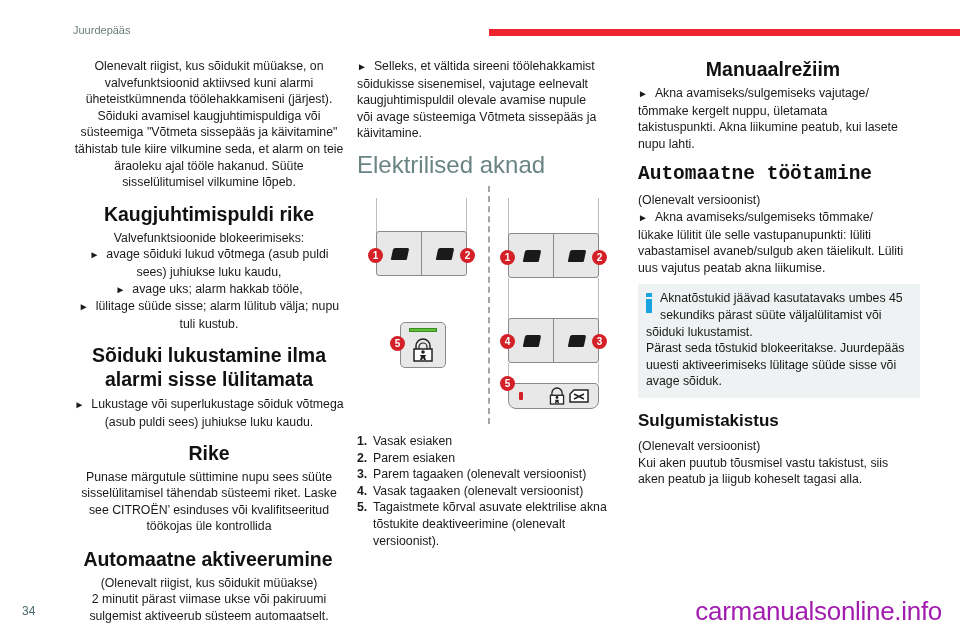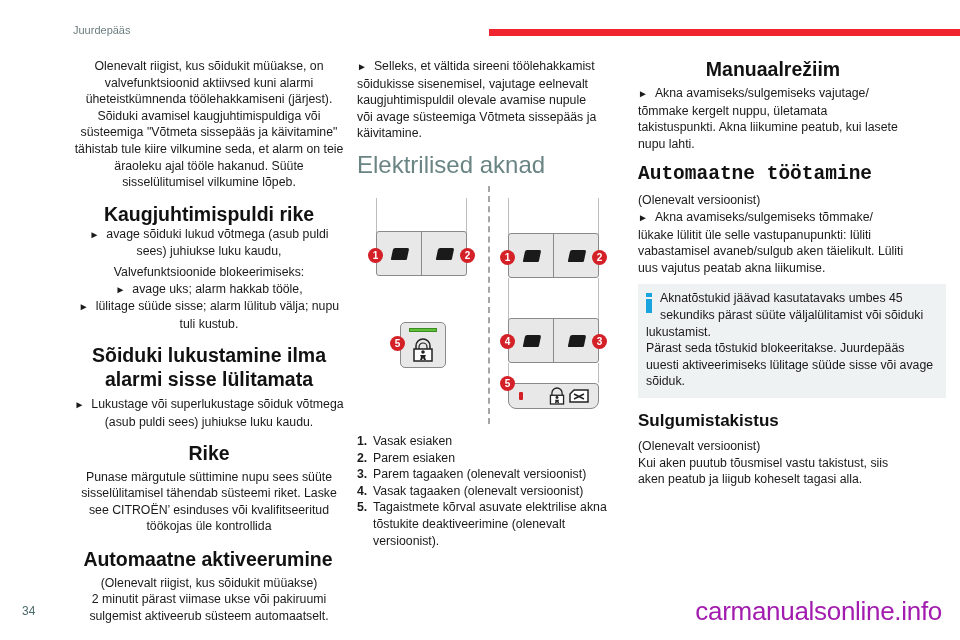--- a/index.html
+++ b/index.html
@@ -14,21 +14,21 @@
   .col-mid { left: 357px; width: 248px; }
   .col-right { left: 638px; width: 270px; }
 
   .p { margin: 0; }
   .h2 { font-size: 19.5px; font-weight: bold; line-height: 23px; color: #111; }
   .h3 { font-size: 17px; font-weight: bold; line-height: 17px; color: #111; }
   .h-light { font-size: 24px; font-weight: normal; color: #6a8484; line-height: 28px; }
 
   .arrow { font-size: 10px; margin-right: 7px; display: inline-block; }
 
-  .info-box { background: #eef2f2; padding: 6px 8px 8px 8px; width: 308px; margin-left: 0; }
+  .info-box { background: #eef2f2; padding: 6px 8px 8px 8px; width: 282px; margin-left: 0; }
   .info-icon { display: inline-block; width: 6px; height: 22px; position: relative; float: left; margin: 3px 8px 0 0; }
   .info-icon .dot { position: absolute; left: 0; top: 0; width: 6px; height: 4px; background: #19a4e0; }
   .info-icon .stem { position: absolute; left: 0; top: 6px; width: 6px; height: 14px; background: #19a4e0; }
 
   .list { list-style: none; }
   .list li { display: flex; }
   .list .num { font-weight: bold; width: 16px; flex: none; }
 
   .page-num { position: absolute; left: 22px; top: 604px; font-size: 12px; color: #4a6a6a; }
   .watermark { position: absolute; right: 18px; top: 596px; font-size: 26px; color: #a21caf; letter-spacing: -0.3px; }
@@ -45,22 +45,22 @@
 </head>
 <body>
 
 <div class="header-label">Juurdepääs</div>
 <div class="header-bar"></div>
 
 <div class="col col-left">
   <p class="p">Olenevalt riigist, kus sõidukit müüakse, on valvefunktsioonid aktiivsed kuni alarmi üheteistkümnenda töölehakkamiseni (järjest). Sõiduki avamisel kaugjuhtimispuldiga või süsteemiga "Võtmeta sissepääs ja käivitamine" tähistab tule kiire vilkumine seda, et alarm on teie äraoleku ajal tööle hakanud. Süüte sisselülitumisel vilkumine lõpeb.</p>
 
   <div class="h2" style="margin-top:12px;">Kaugjuhtimispuldi rike</div>
+  <p class="p" style="margin-top:4px;">Valvefunktsioonide blokeerimiseks:</p>
   <p class="p"><span class="arrow">►</span><span>avage sõiduki lukud võtmega (asub puldi sees) juhiukse luku kaudu,</span></p>
-  <p class="p" style="margin-top:4px;">Valvefunktsioonide blokeerimiseks:</p>
   <p class="p"><span class="arrow">►</span><span>avage uks; alarm hakkab tööle,</span></p>
   <p class="p"><span class="arrow">►</span><span>lülitage süüde sisse; alarm lülitub välja; nupu tuli kustub.</span></p>
 
   <div class="h2" style="margin-top:11px; line-height:24px;">Sõiduki lukustamine ilma alarmi sisse lülitamata</div>
   <p class="p" style="margin-top:5px;"><span class="arrow">►</span><span>Lukustage või superlukustage sõiduk võtmega (asub puldi sees) juhiukse luku kaudu.</span></p>
 
   <div class="h2" style="margin-top:11px;">Rike</div>
   <p class="p" style="margin-top:4px;">Punase märgutule süttimine nupu sees süüte sisselülitamisel tähendab süsteemi riket. Laske see CITROËN’ esinduses või kvalifitseeritud töökojas üle kontrollida</p>
 
   <div class="h2" style="margin-top:13px; margin-left:-2px;">Automaatne aktiveerumine</div>

